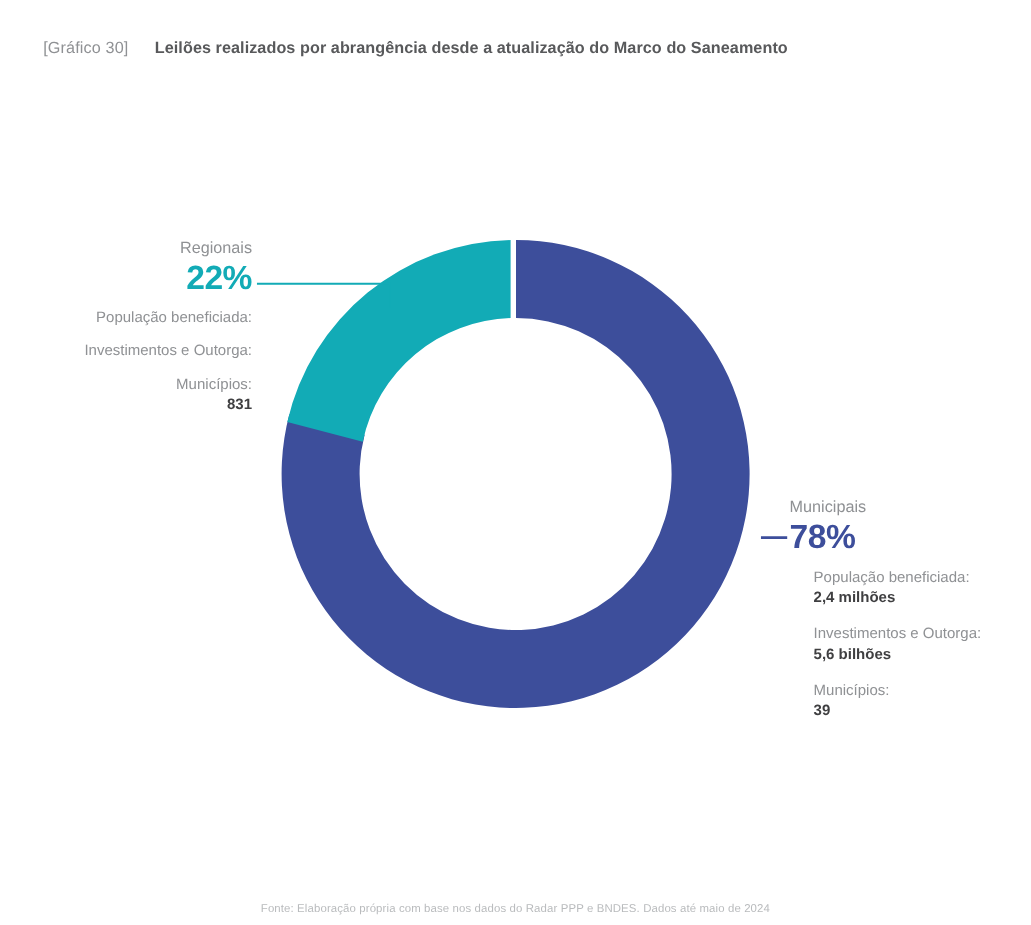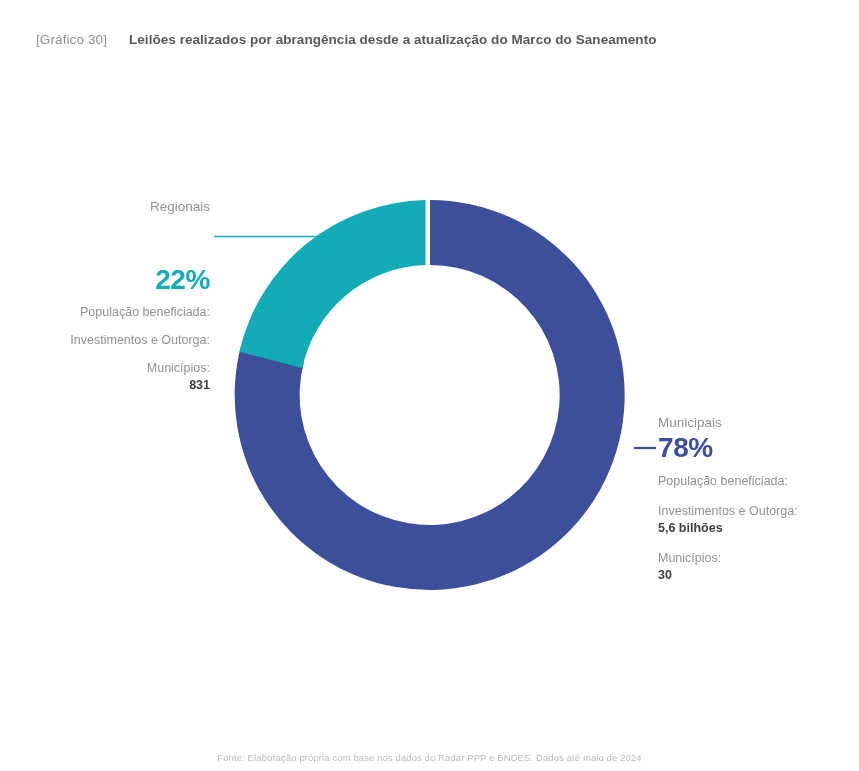--- a/index.html
+++ b/index.html
@@ -73,25 +73,26 @@
     font-size: 13.5px;
     color: #8f9194;
     line-height: 19px;
   }
   .seg-pct {
     font-size: 28px;
     font-weight: bold;
     line-height: 31px;
     letter-spacing: -0.4px;
   }
-  .seg-pct.teal  { color: #12abb6; margin-top: 48px; }
+  .seg-pct.teal  { color: #12abb6; }
   .seg-pct.blue  { color: #3d4e9b; }
 
   .stats {
     margin-top: 9px;
+    margin-left: 20px;
   }
   .stat {
     margin-bottom: 11px;
   }
   .stat:last-child { margin-bottom: 0; }
   .stat-label {
     font-size: 12.5px;
     color: #8f9194;
     line-height: 17px;
   }
@@ -165,26 +166,27 @@
       </div>
     </div>
   </div>
 
   <div class="callout callout-right">
     <div class="seg-name">Municipais</div>
     <div class="seg-pct blue">78%</div>
     <div class="stats">
       <div class="stat">
         <div class="stat-label">População beneficiada:</div>
+        <div class="stat-value">2,4 milhões</div>
       </div>
       <div class="stat">
         <div class="stat-label">Investimentos e Outorga:</div>
         <div class="stat-value">5,6 bilhões</div>
       </div>
       <div class="stat">
         <div class="stat-label">Municípios:</div>
-        <div class="stat-value">30</div>
+        <div class="stat-value">39</div>
       </div>
     </div>
   </div>
 </div>
 
 <div class="footer-source">Fonte: Elaboração própria com base nos dados do Radar PPP e BNDES. Dados até maio de 2024</div>
 
 </body></html>

